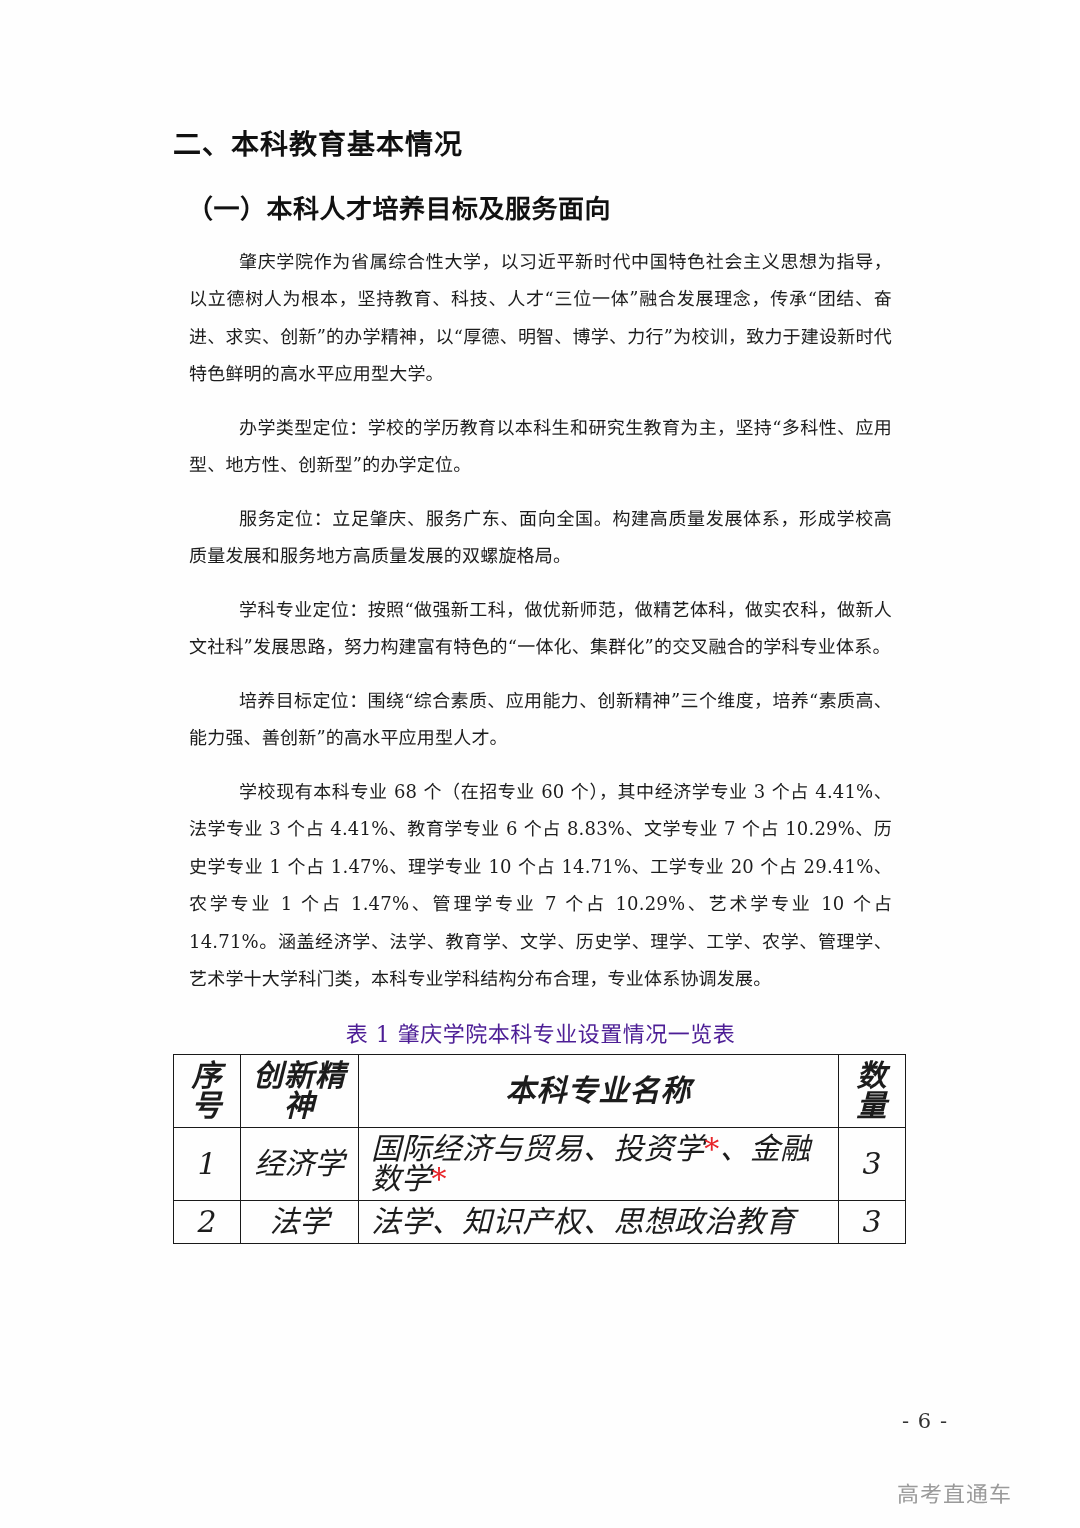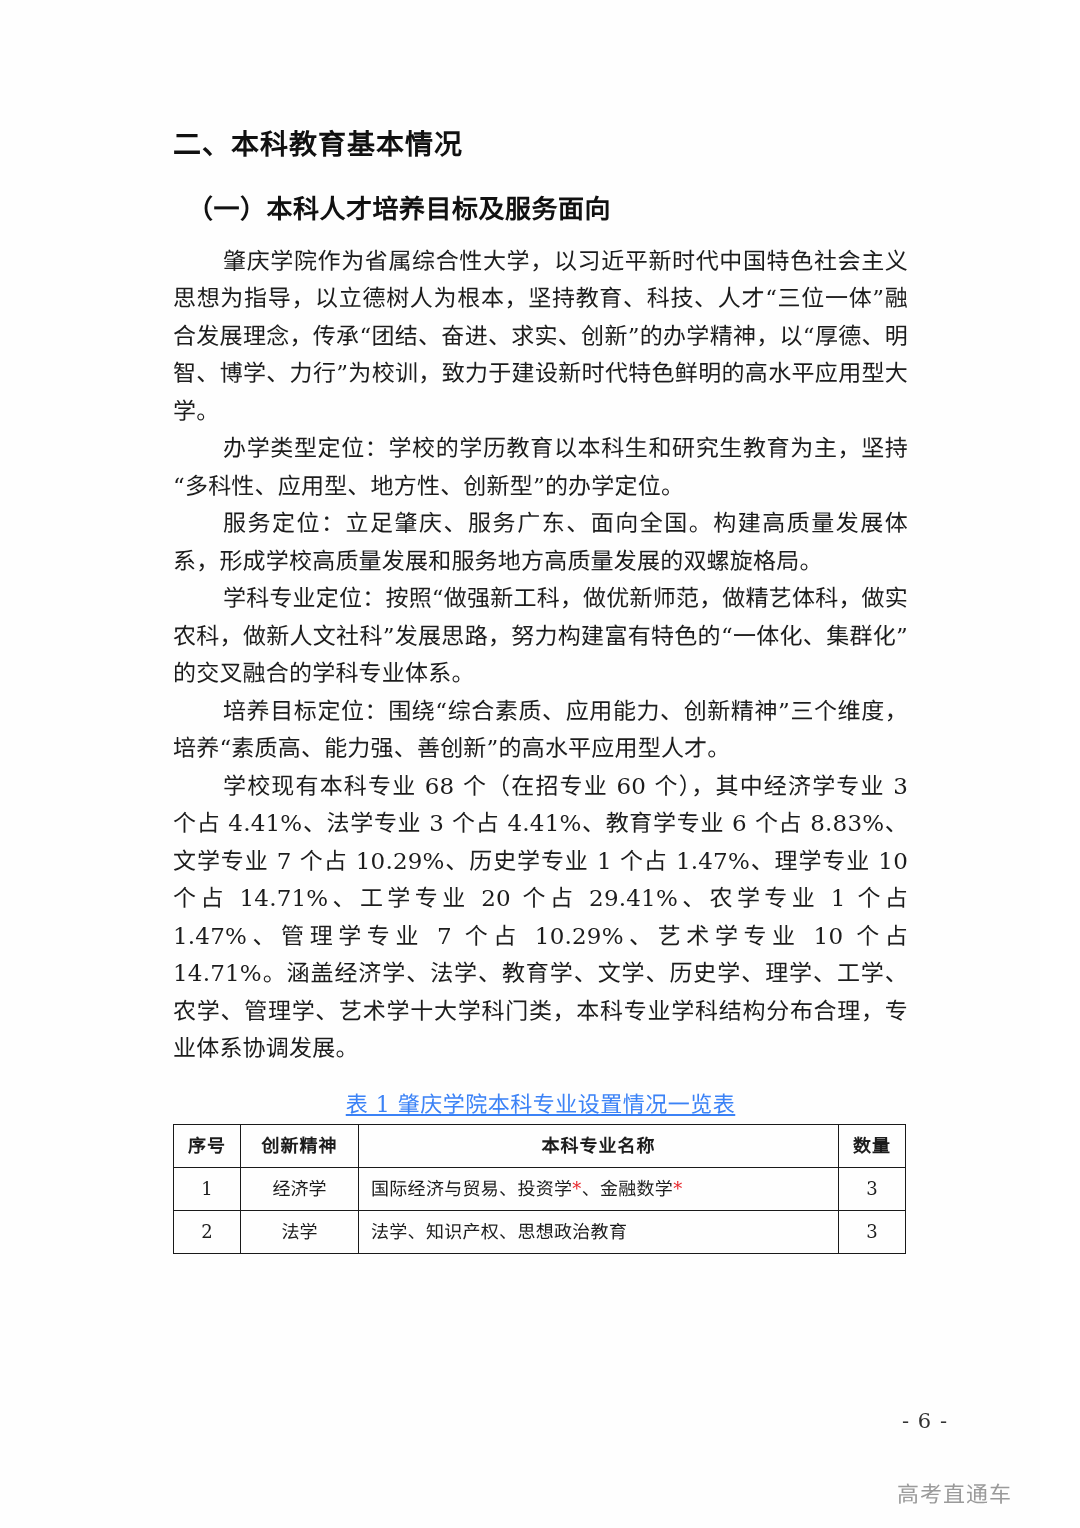--- a/index.html
+++ b/index.html
@@ -50,54 +50,54 @@
     letter-spacing: 0.5px;
     color: #111;
     margin: 0 0 16px 0;
     padding-left: 14px;
     line-height: 1.35;
   }
   .h-sub.spaced { margin-top: 26px; }
 
   
   p.body {
-    font-size: 23px;
+    font-size: 18px;
     line-height: 37.5px;
-    margin: 0;
+    margin: 16px;
     text-indent: 50px;
     text-align: justify;
     text-justify: inter-ideograph;
     color: #1c1c1c;
     letter-spacing: 0.2px;
   }
 
   
   .tbl-caption {
     font-size: 22px;
     text-align: center;
     margin: 18px 0 6px 0;
-    color: #3b82f6;
+    color: #4c1d95;
     letter-spacing: 0.5px;
-    text-decoration: underline;
   }
 
   
   table.majors {
     border-collapse: collapse;
     width: 732px;
     margin: 0;
     table-layout: fixed;
   }
   table.majors th,
   table.majors td {
     border: 1.6px solid #1a1a1a;
     padding: 6px 4px;
-    font-size: 18px;
+    font-size: 30px;
     line-height: 30px;
     color: #1c1c1c;
+    font-style: italic;
   }
   table.majors th {
     font-weight: 700;
     text-align: center;
     letter-spacing: 1px;
   }
   table.majors td.c-no,
   table.majors td.c-qty { text-align: center; }
   table.majors td.c-cat { text-align: center; }
   table.majors td.c-name {

